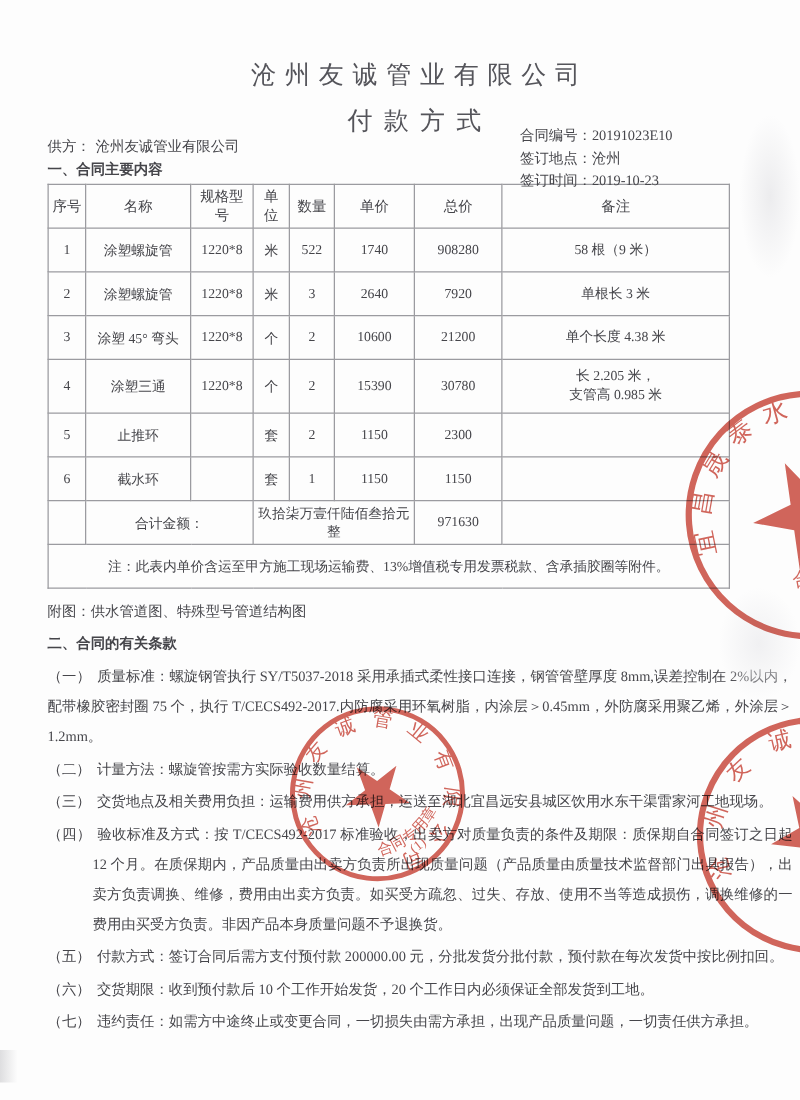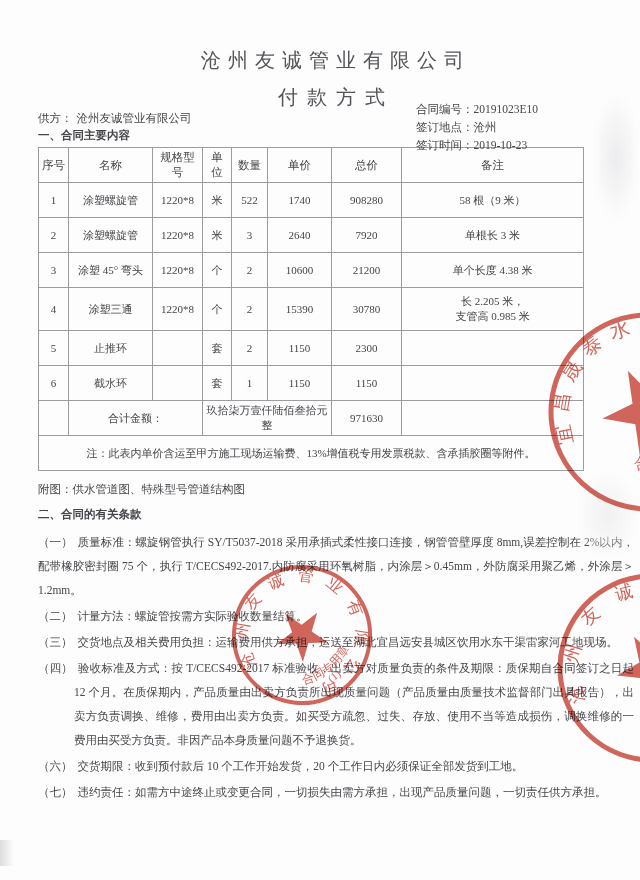--- a/index.html
+++ b/index.html
@@ -178,20 +178,21 @@
 
   <div class="attachment">附图：供水管道图、特殊型号管道结构图</div>
 
   <div class="sec-head s2">二、合同的有关条款</div>
 
   <div class="clauses">
     <p class="clause"><span class="cnum">（一）</span><span>质量标准：螺旋钢管执行 SY/T5037-2018 采用承插式柔性接口连接，钢管管壁厚度 8mm,误差控制在 2%以内，配带橡胶密封圈 75 个，执行 T/CECS492-2017.内防腐采用环氧树脂，内涂层＞0.45mm，外防腐采用聚乙烯，外涂层＞1.2mm。</span></p>
     <p class="clause"><span class="cnum">（二）</span><span>计量方法：螺旋管按需方实际验收数量结算。</span></p>
     <p class="clause"><span class="cnum">（三）</span><span>交货地点及相关费用负担：运输费用供方承担，运送至湖北宜昌远安县城区饮用水东干渠雷家河工地现场。</span></p>
     <p class="clause hang"><span class="cnum">（四）</span><span>验收标准及方式：按 T/CECS492-2017 标准验收，出卖方对质量负责的条件及期限：质保期自合同签订之日起 12 个月。在质保期内，产品质量由出卖方负责所出现质量问题（产品质量由质量技术监督部门出具报告），出卖方负责调换、维修，费用由出卖方负责。如买受方疏忽、过失、存放、使用不当等造成损伤，调换维修的一费用由买受方负责。非因产品本身质量问题不予退换货。</span></p>
+    <p class="clause"><span class="cnum">（五）</span><span>付款方式：签订合同后需方支付预付款 200000.00 元，分批发货分批付款，预付款在每次发货中按比例扣回。</span></p>
     <p class="clause"><span class="cnum">（六）</span><span>交货期限：收到预付款后 10 个工作开始发货，20 个工作日内必须保证全部发货到工地。</span></p>
     <p class="clause"><span class="cnum">（七）</span><span>违约责任：如需方中途终止或变更合同，一切损失由需方承担，出现产品质量问题，一切责任供方承担。</span></p>
   </div>
 
   <svg class="stamp stamp-buyer" width="220" height="220" viewBox="0 0 220 220">
     <defs>
       <path id="arcBuyer" d="M 110,110 m -80,0 a 80,80 0 1,1 160,0 a 80,80 0 1,1 -160,0"></path>
       <path id="arcBuyerType" d="M 60,150 Q 110,174 160,150"></path>
     </defs>
     <circle class="ring" cx="110" cy="110" r="97" stroke-width="5"></circle>

